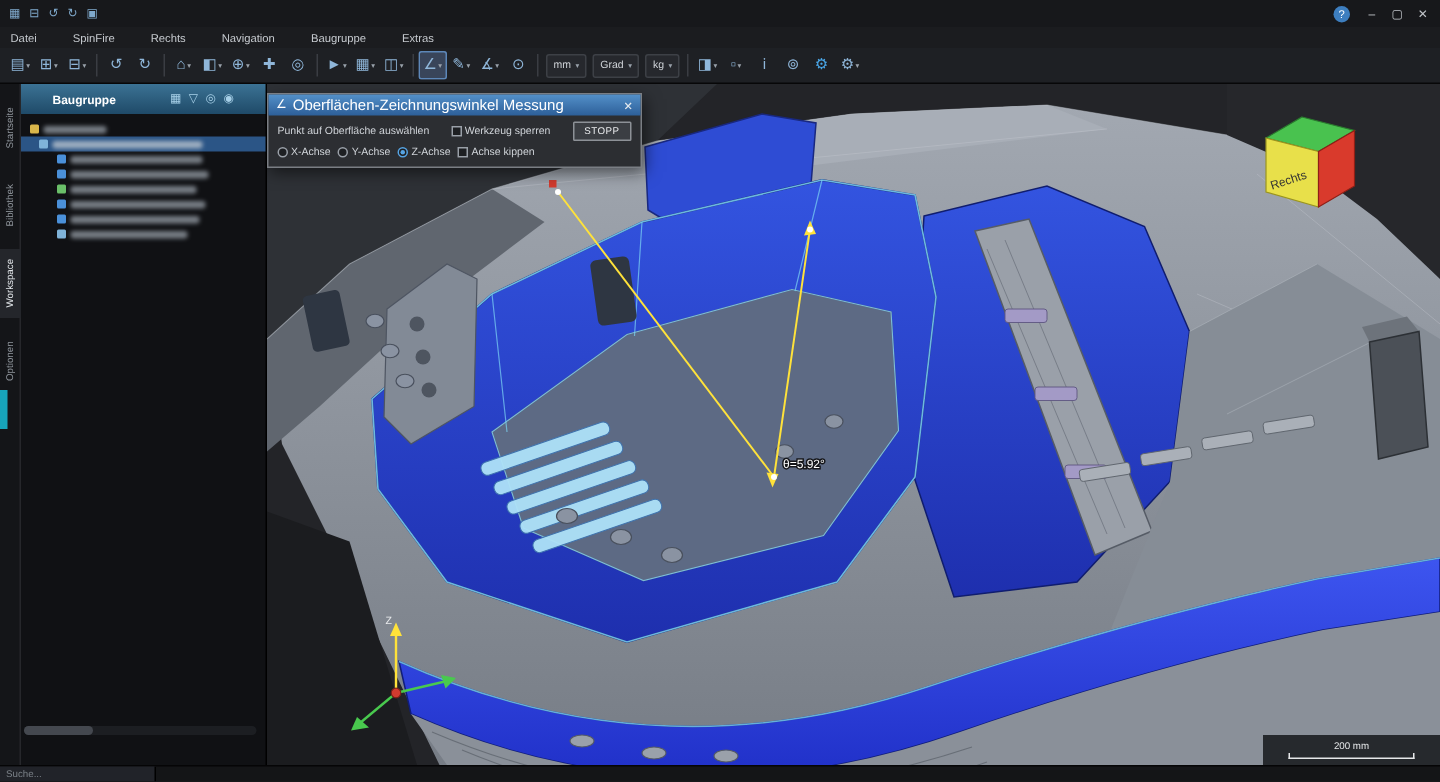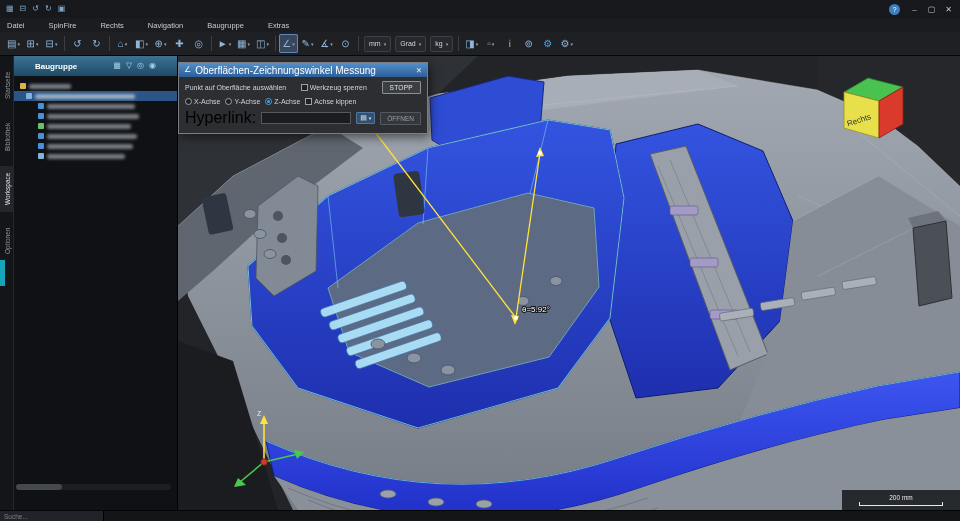--- a/index.html
+++ b/index.html
@@ -425,29 +425,20 @@
         </span>
         <span class="opt">
           <span class="rad sel"></span>
           <span class="dtext">Z-Achse</span>
         </span>
         <span class="opt">
           <span class="cbx"></span>
           <span class="dtext">Achse kippen</span>
         </span>
       </div>
-      <div class="drow">
-        <span class="dlabel">Hyperlink:</span>
-        <input class="dinput" value="" style="">
-        <span class="dbrowse">
-          <span>▤</span>
-          <span class="c">▾</span>
-        </span>
-        <button class="dbtn open">ÖFFNEN</button>
-      </div>
     </div>
   </div>
 
   <div class="scalebar">
     <span class="lbl">200 mm</span>
     <div class="line"></div>
   </div>
 </div>
 
 <div class="statusbar">

